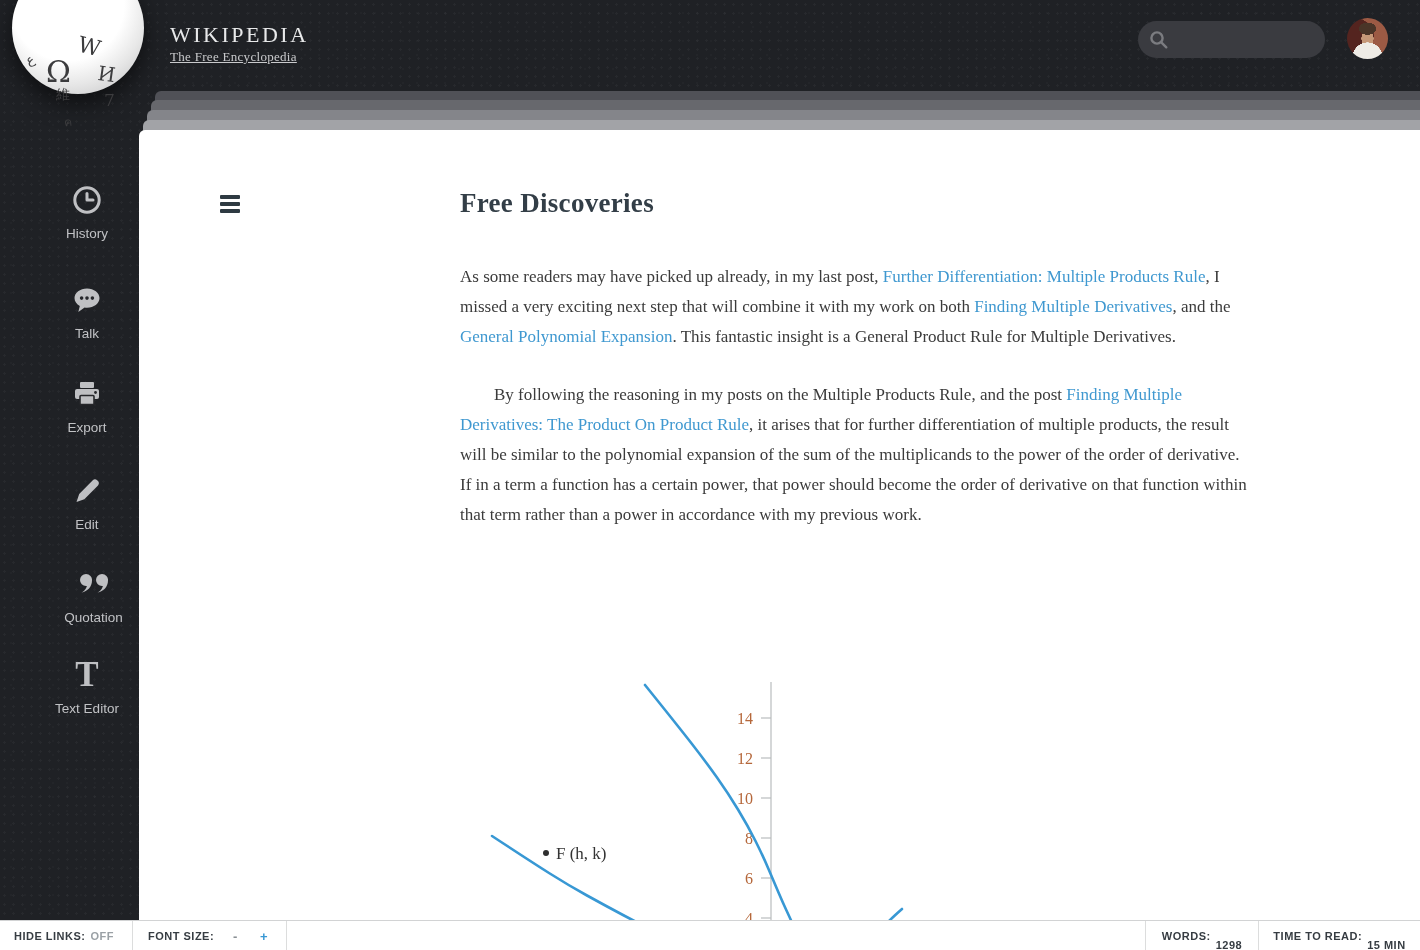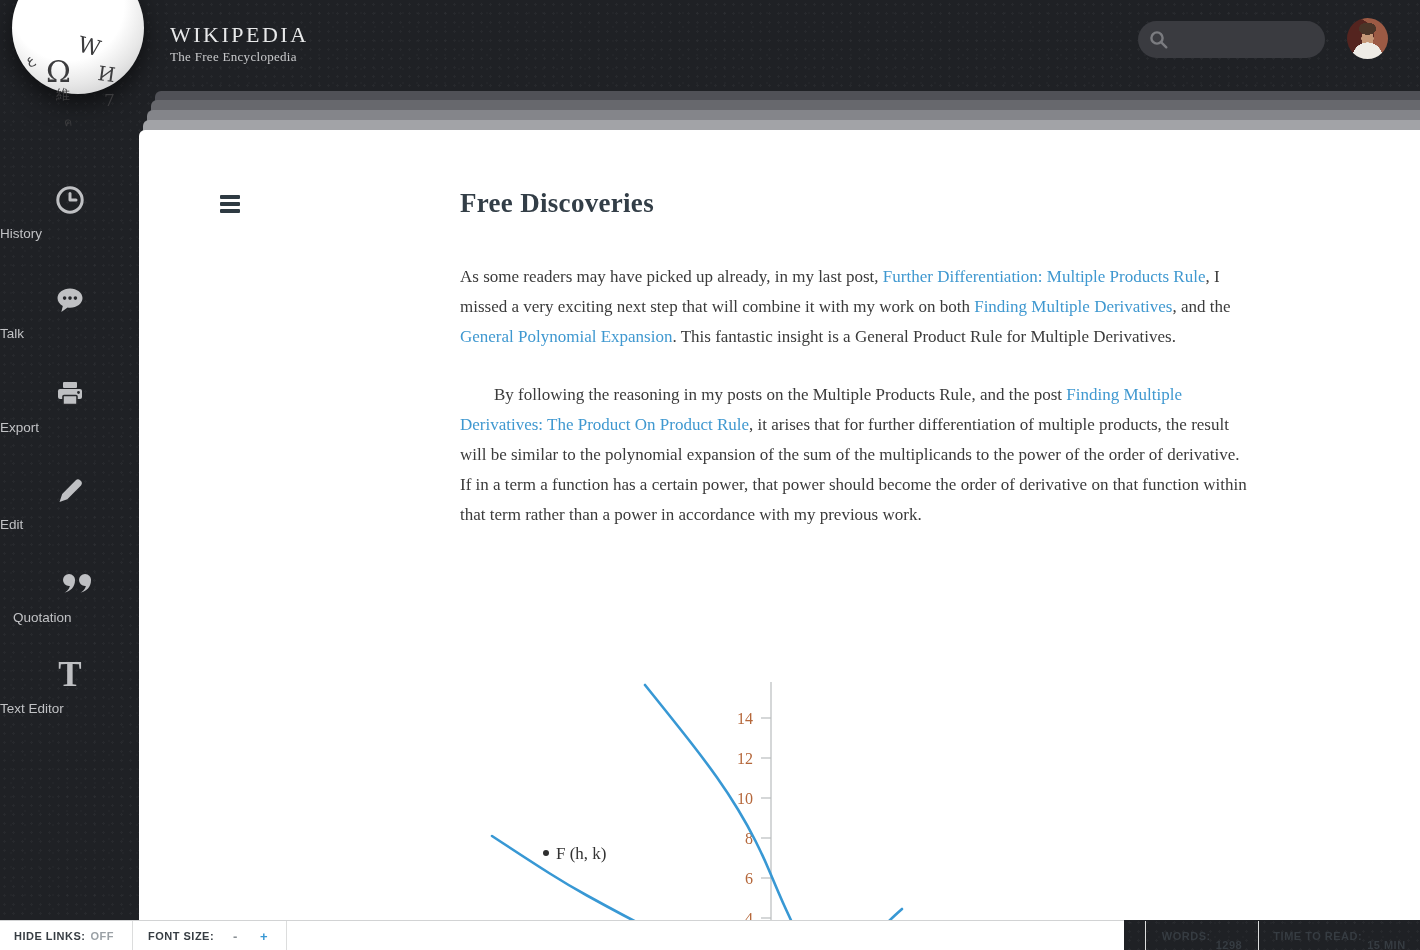--- a/index.html
+++ b/index.html
@@ -20,21 +20,21 @@
 
   
   .header { position:absolute; left:0; top:0; width:1360px; height:80px; }
   .logo-text { position:absolute; left:170px; top:22px; color:#e3e4e5; }
   .logo-title {
     font-family:"Liberation Serif","DejaVu Serif",serif;
     font-size:22px; letter-spacing:2.5px; color:#e8e9ea;
   }
   .logo-sub {
     font-family:"Liberation Serif","DejaVu Serif",serif;
-    font-size:13px; color:#c9cacc; margin-top:1px; letter-spacing:.3px;
+    font-size:13px; color:#c9cacc; margin-top:1px; letter-spacing:.3px;text-decoration:underline;
   }
   .main-nav {
     position:absolute; left:408px; top:0; height:80px;
     display:flex; align-items:center; gap:37px;
   }
   .nav-item {
     font-size:12.5px; font-weight:bold; letter-spacing:.8px;
     color:#dfe0e2; cursor:pointer; white-space:nowrap;
   }
   .search-box {
@@ -68,21 +68,21 @@
     z-index:6;
   }
   .globe .glyph {
     position:absolute; font-family:"DejaVu Serif","Liberation Serif",serif;
     color:#3c3c3e;
   }
 
   
   .sidebar { position:absolute; left:0; top:80px; width:140px; height:840px; }
   .side-item {
-    position:absolute; left:0; width:140px; text-align:left; cursor:pointer;
+    position:absolute; left:17px; width:140px; text-align:center; cursor:pointer;
     color:#c1c2c5;
   }
   .side-item .icon-wrap { height:34px; display:flex; align-items:center; justify-content:center; }
   .side-item .side-label { font-size:13.5px; margin-top:9px; color:#c1c2c5; }
   .t-glyph {
     font-family:"Liberation Serif","DejaVu Serif",serif; font-weight:bold;
     font-size:35px; color:#bfc0c3; line-height:34px;
   }
 
   
@@ -110,21 +110,21 @@
   }
   .article p.p1 { margin-top:42px; }
   .article p.p2 { margin-top:28px; text-indent:34px; }
   .article a.inline-link { color:#3f98d0; text-decoration:none; cursor:pointer; }
 
   
   .chart-wrap { position:absolute; left:460px; top:660px; width:780px; height:263px; }
 
   
   .statusbar {
-    position:absolute; left:0; bottom:0; width:1124px; height:30px;
+    position:absolute; left:0; bottom:0; width:1420px; height:30px;
     background:#ffffff; border-top:1px solid #d2d3d4; z-index:20;
     font-size:11px; font-weight:bold; letter-spacing:.5px; color:#363c42;
   }
   .sb-sec { position:absolute; top:0; height:30px; display:flex; align-items:center; }
   .sb-hide  { left:0;     width:133px; padding-left:14px; border-right:1px solid #dcdddd; }
   .sb-font  { left:133px; width:154px; padding-left:15px; border-right:1px solid #dcdddd; }
   .sb-words { left:1145px; width:113px; border-left:1px solid #dcdddd; justify-content:center; }
   .sb-time  { left:1258px; width:162px; border-left:1px solid #dcdddd; justify-content:center; }
   .sb-muted { color:#9aa0a5; margin-left:5px; cursor:pointer; }
   .sb-minus { color:#8a9095; margin-left:19px; cursor:pointer; font-size:13px; }

